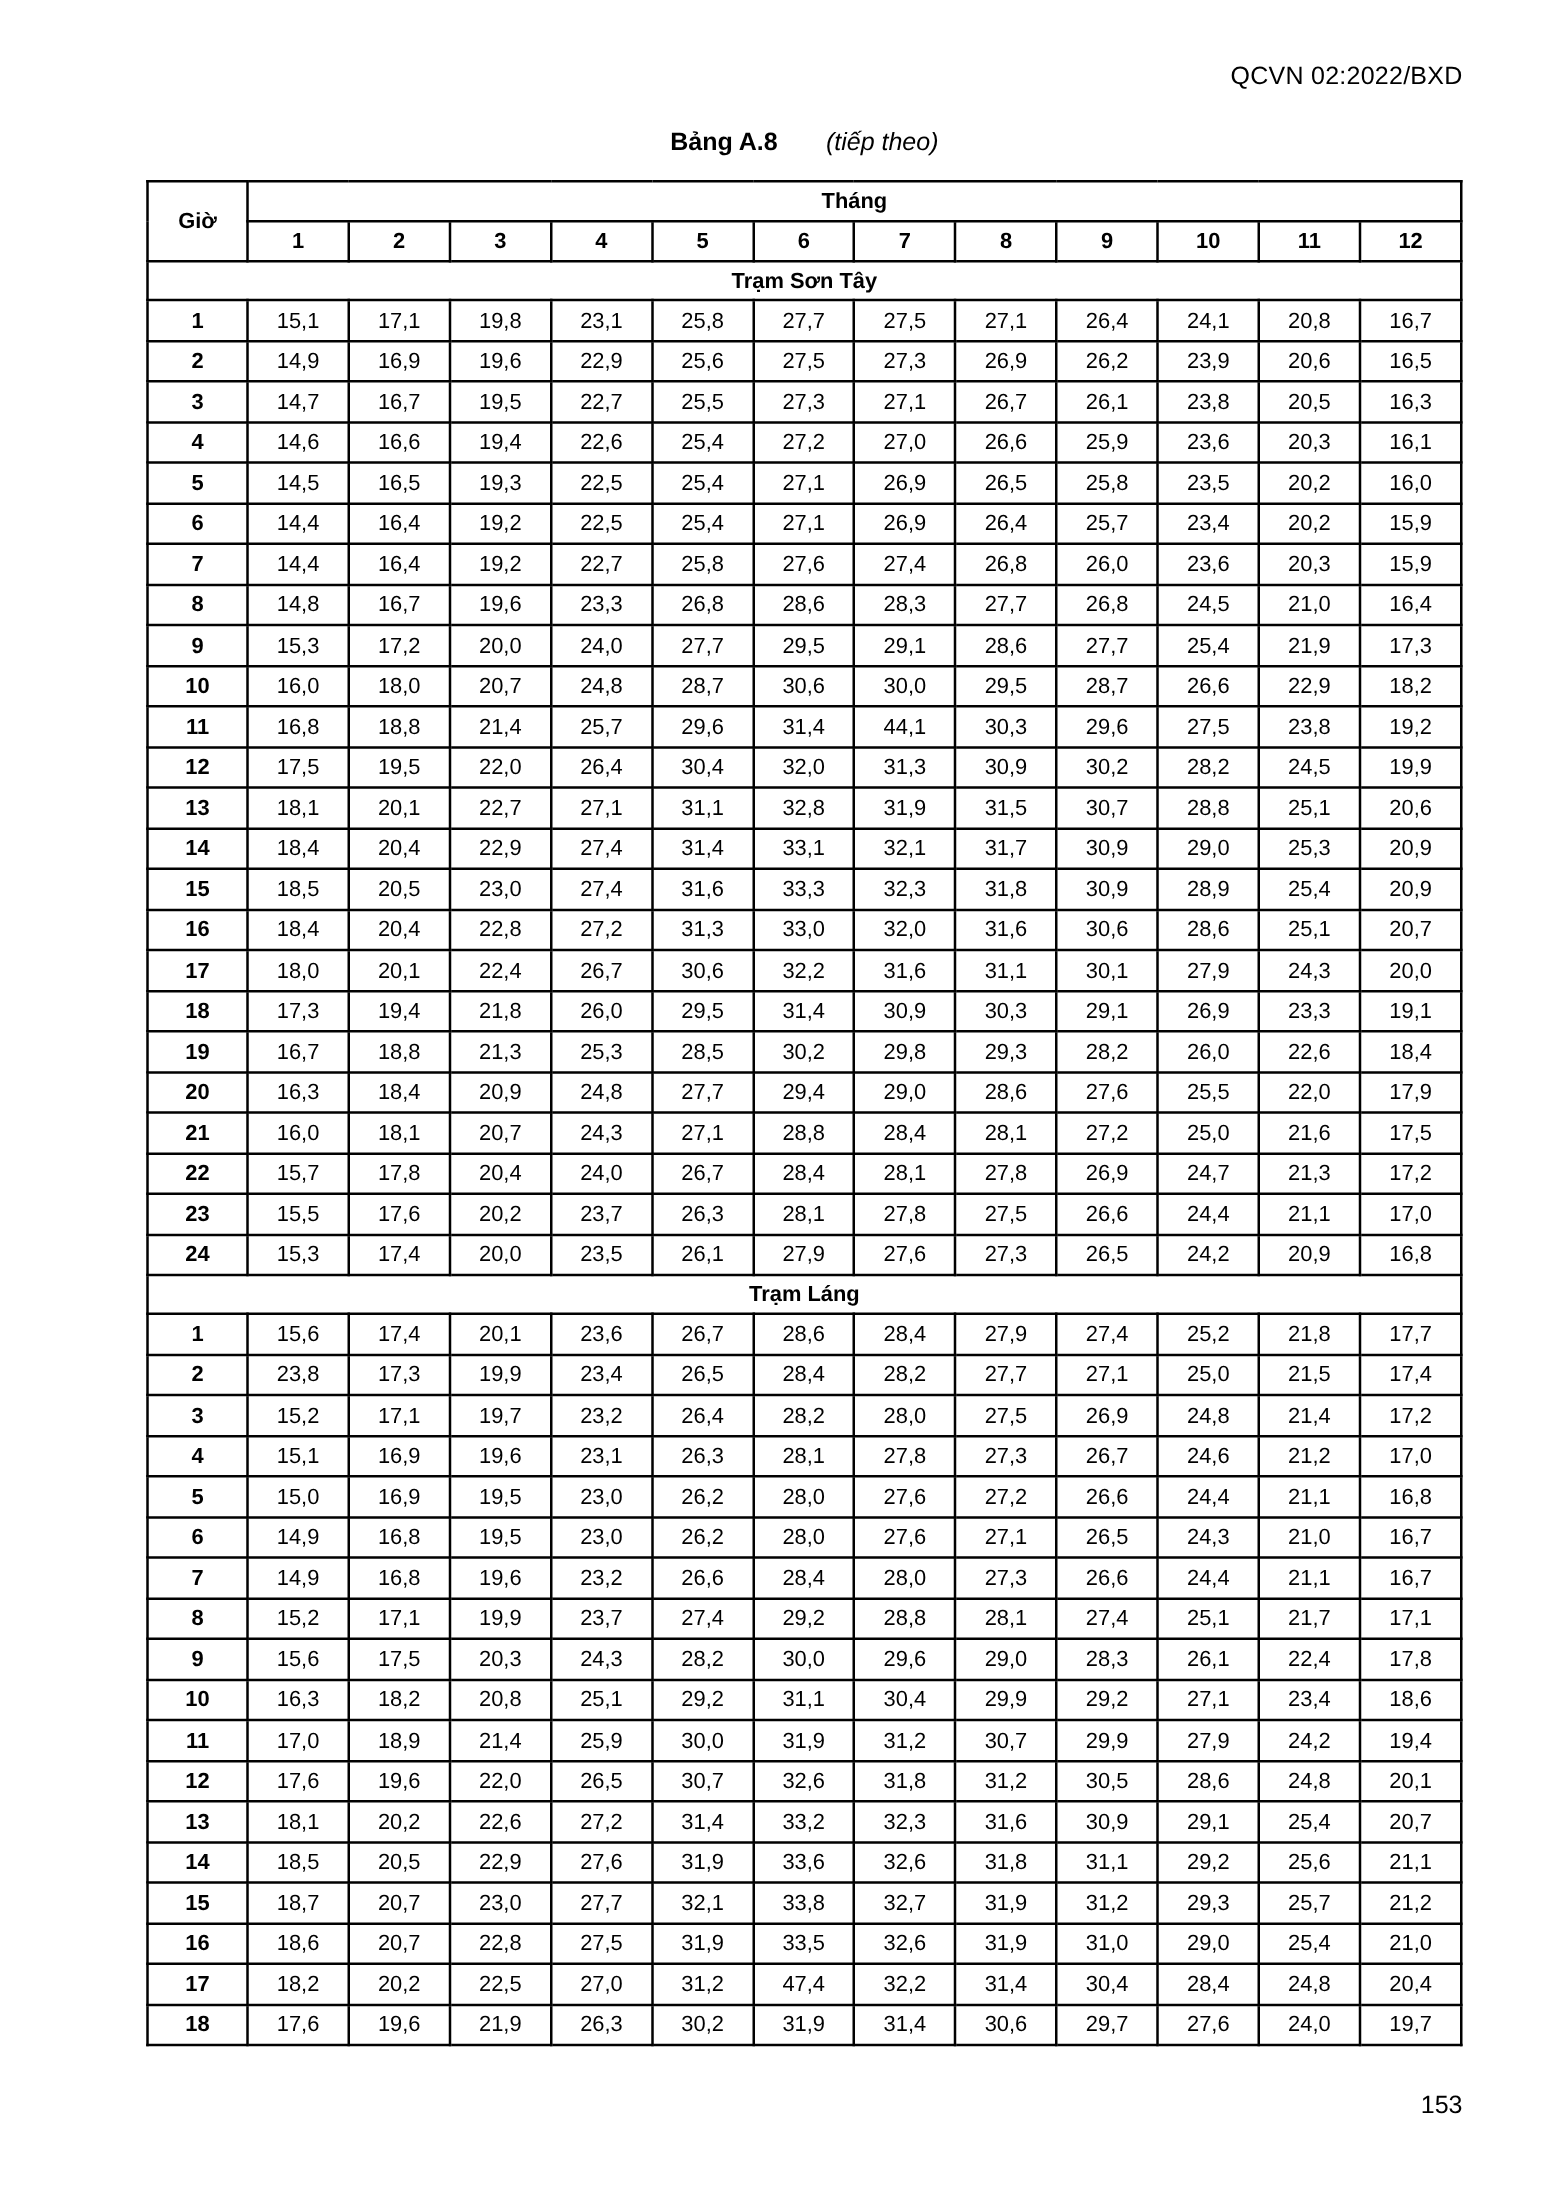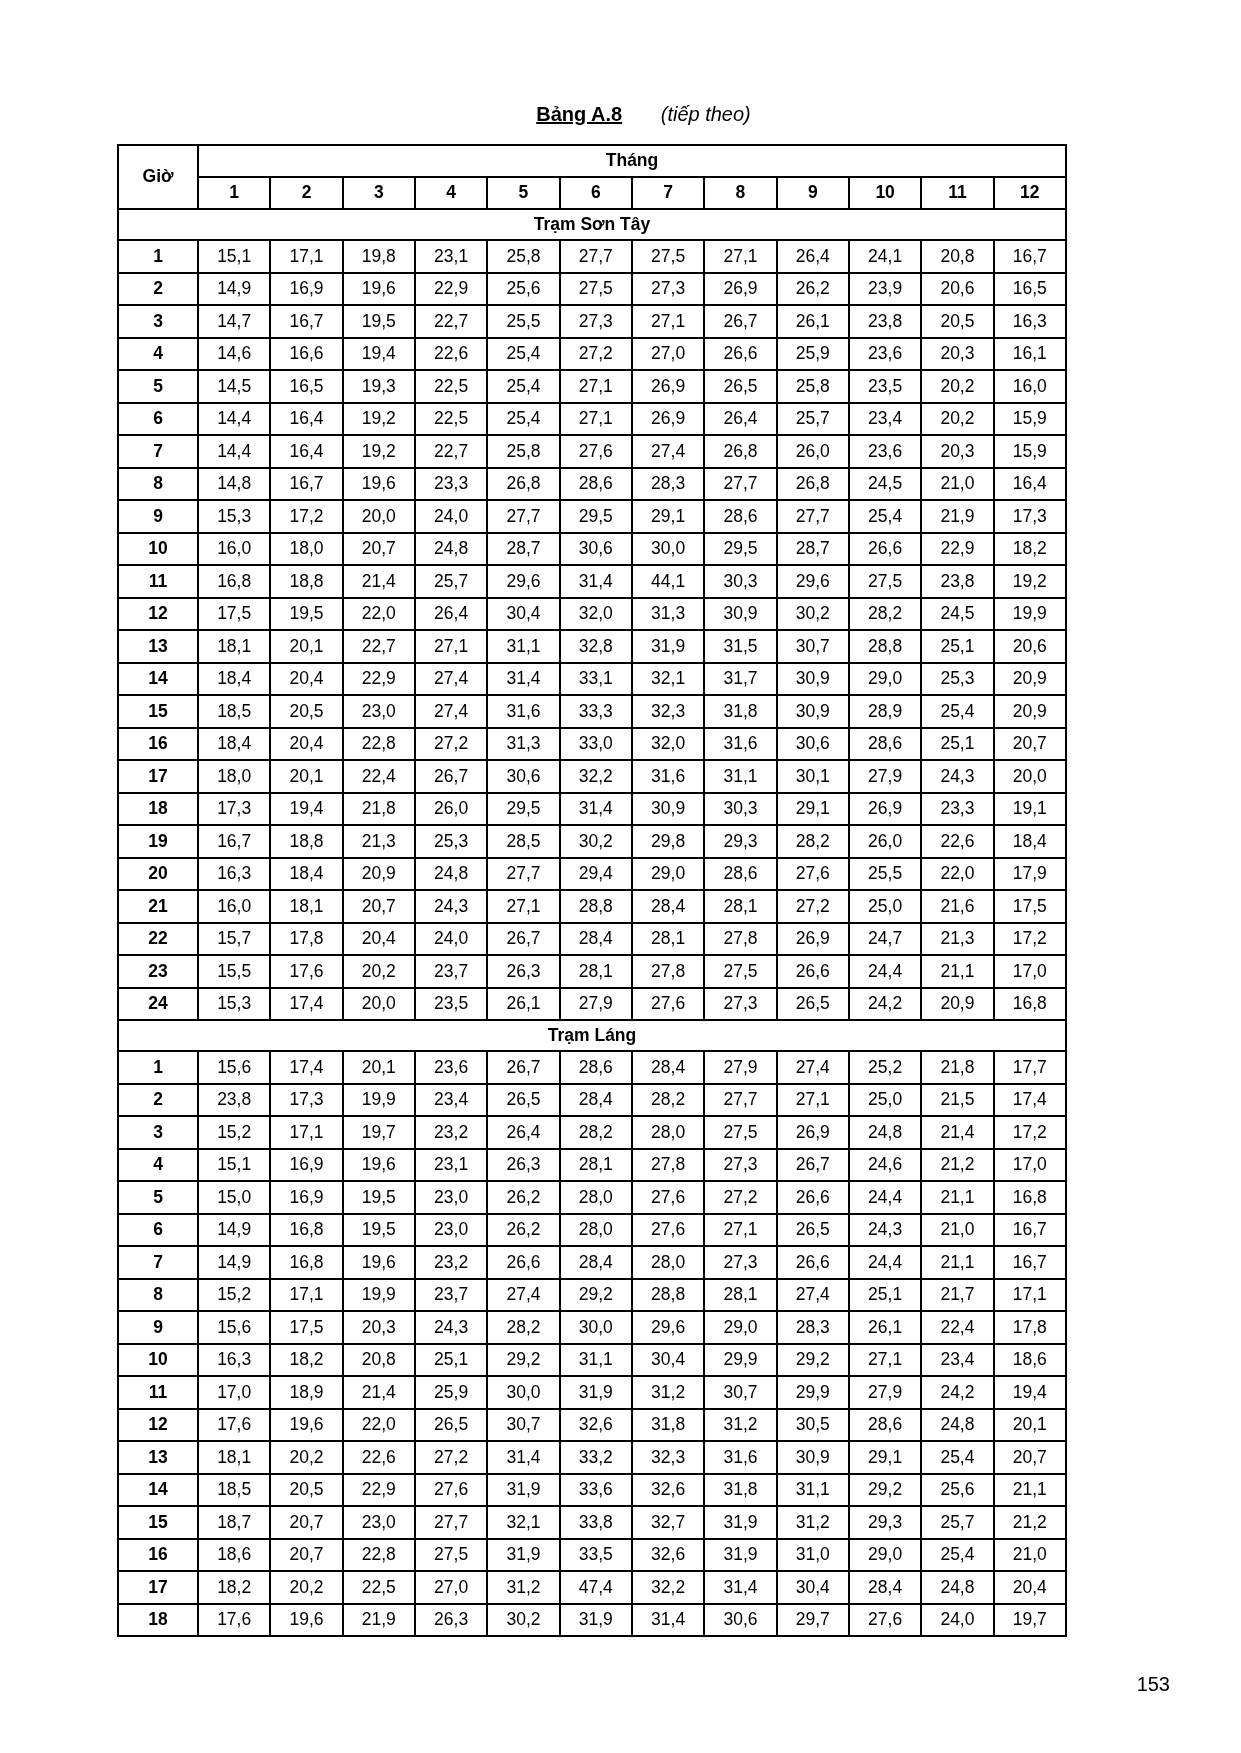--- a/index.html
+++ b/index.html
@@ -26,27 +26,27 @@
     letter-spacing: 0.2px;
   }
   .doc-title {
     position: absolute;
     top: 103px;
     left: 117px;
     width: 1053px;
     text-align: center;
     font-size: 20px;
   }
-  .doc-title .caption-bold { font-weight: bold; text-decoration: underline; }
+  .doc-title .caption-bold { font-weight: bold; }
   .doc-title .caption-note { font-style: italic; margin-left: 33px; }
   table.temp-table {
     position: absolute;
     top: 144px;
     left: 117px;
-    width: 950px;
+    width: 1053px;
     border-collapse: collapse;
     table-layout: fixed;
   }
   table.temp-table th,
   table.temp-table td {
     border: 2px solid #000000;
     text-align: center;
     vertical-align: middle;
     padding: 0;
     font-size: 17.5px;
@@ -70,20 +70,21 @@
     width: 1053px;
     text-align: right;
     font-size: 20px;
   }
 </style>
 </head>
 <body>
 
 <div class="page">
 
+  <div class="doc-header">QCVN 02:2022/BXD</div>
 
   <div class="doc-title">
     <span class="caption-bold">Bảng A.8</span>
     <span> </span>
     <span class="caption-note">(tiếp theo)</span>
   </div>
 
   <table class="temp-table">
     <colgroup>
       <col style="width:80px">

